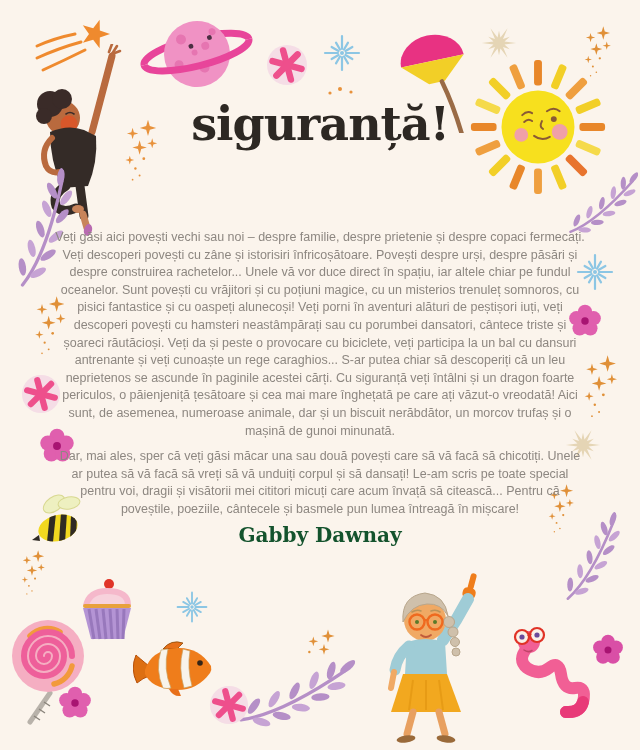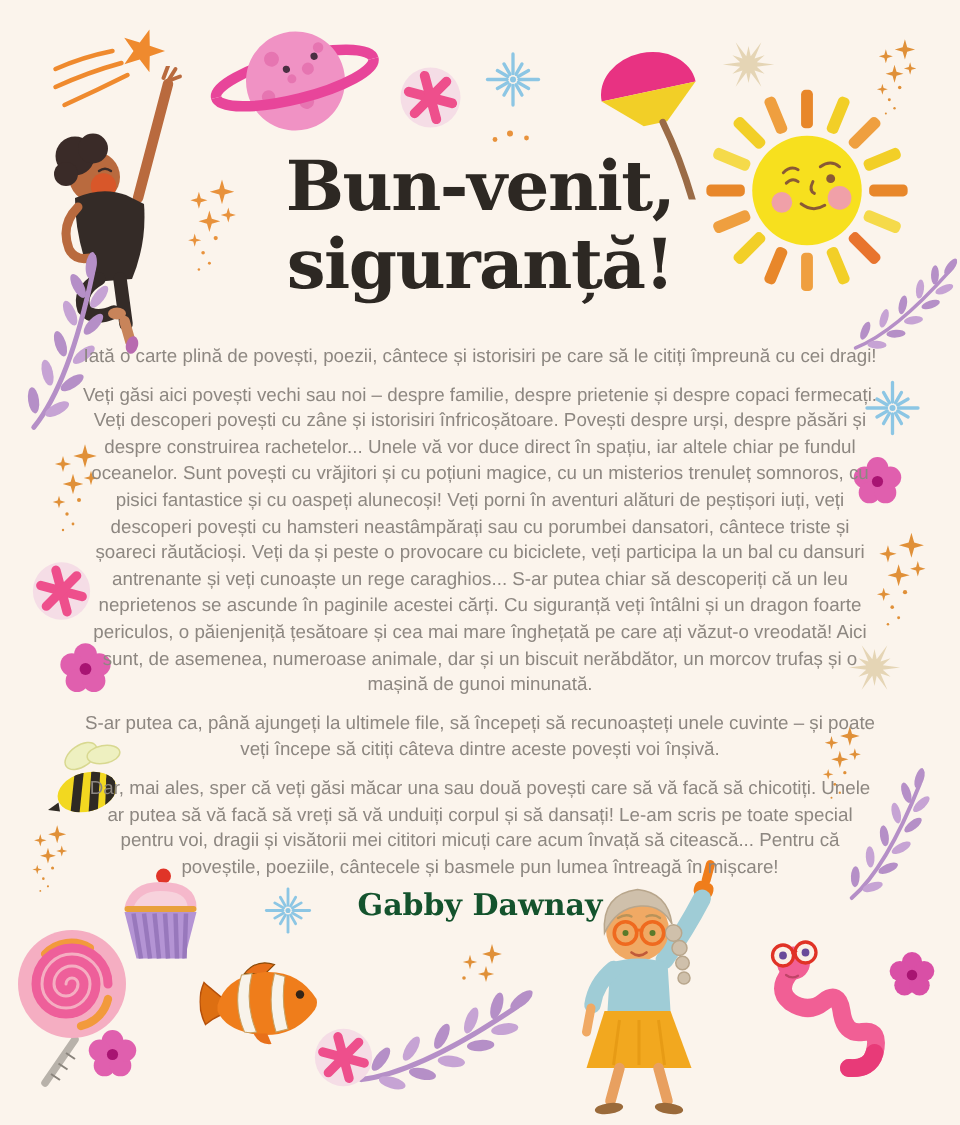--- a/index.html
+++ b/index.html
@@ -103,28 +103,25 @@
         <circle cx="-5" cy="6.9" r="6.8"></circle>
         <circle cx="5" cy="6.9" r="6.8"></circle>
         <circle cx="8.1" cy="-2.6" r="6.8"></circle>
       </g>
       <circle r="3.5" fill="#a81472"></circle>
     </symbol>
   </defs>
 </svg>
 
 <div class="page-title">
-  <div>Bun-venit,</div>
   <div>siguranță!</div>
 </div>
 
 <div class="text-block">
-  <p>Iată o carte plină de povești, poezii, cântece și istorisiri pe care să le citiți împreună cu cei dragi!</p>
   <p>Veți găsi aici povești vechi sau noi – despre familie, despre prietenie și despre copaci fermecați. Veți descoperi povești cu zâne și istorisiri înfricoșătoare. Povești despre urși, despre păsări și despre construirea rachetelor... Unele vă vor duce direct în spațiu, iar altele chiar pe fundul oceanelor. Sunt povești cu vrăjitori și cu poțiuni magice, cu un misterios trenuleț somnoros, cu pisici fantastice și cu oaspeți alunecoși! Veți porni în aventuri alături de peștișori iuți, veți descoperi povești cu hamsteri neastâmpărați sau cu porumbei dansatori, cântece triste și șoareci răutăcioși. Veți da și peste o provocare cu biciclete, veți participa la un bal cu dansuri antrenante și veți cunoaște un rege caraghios... S-ar putea chiar să descoperiți că un leu neprietenos se ascunde în paginile acestei cărți. Cu siguranță veți întâlni și un dragon foarte periculos, o păienjeniță țesătoare și cea mai mare înghețată pe care ați văzut-o vreodată! Aici sunt, de asemenea, numeroase animale, dar și un biscuit nerăbdător, un morcov trufaș și o mașină de gunoi minunată.</p>
-  <p>S-ar putea ca, până ajungeți la ultimele file, să începeți să recunoașteți unele cuvinte – și poate veți începe să citiți câteva dintre aceste povești voi înșivă.</p>
   <p>Dar, mai ales, sper că veți găsi măcar una sau două povești care să vă facă să chicotiți. Unele ar putea să vă facă să vreți să vă unduiți corpul și să dansați! Le-am scris pe toate special pentru voi, dragii și visătorii mei cititori micuți care acum învață să citească... Pentru că poveștile, poeziile, cântecele și basmele pun lumea întreagă în mișcare!</p>
   <div class="signature">Gabby Dawnay</div>
 </div>
 
 <svg class="deco" style="left:35px;top:16px" width="85" height="66" viewBox="0 0 85 66">
   <g transform="translate(60,18) rotate(18)">
     <polygon fill="#ef8a2e" points="0,-15 3.5,-4.9 14.3,-4.6 5.7,1.9 8.8,12.1 0,6 -8.8,12.1 -5.7,1.9 -14.3,-4.6 -3.5,-4.9"></polygon>
   </g>
   <g stroke="#ef8a2e" stroke-width="3" fill="none" stroke-linecap="round">
     <path d="M2,30 Q20,22 40,18"></path>

